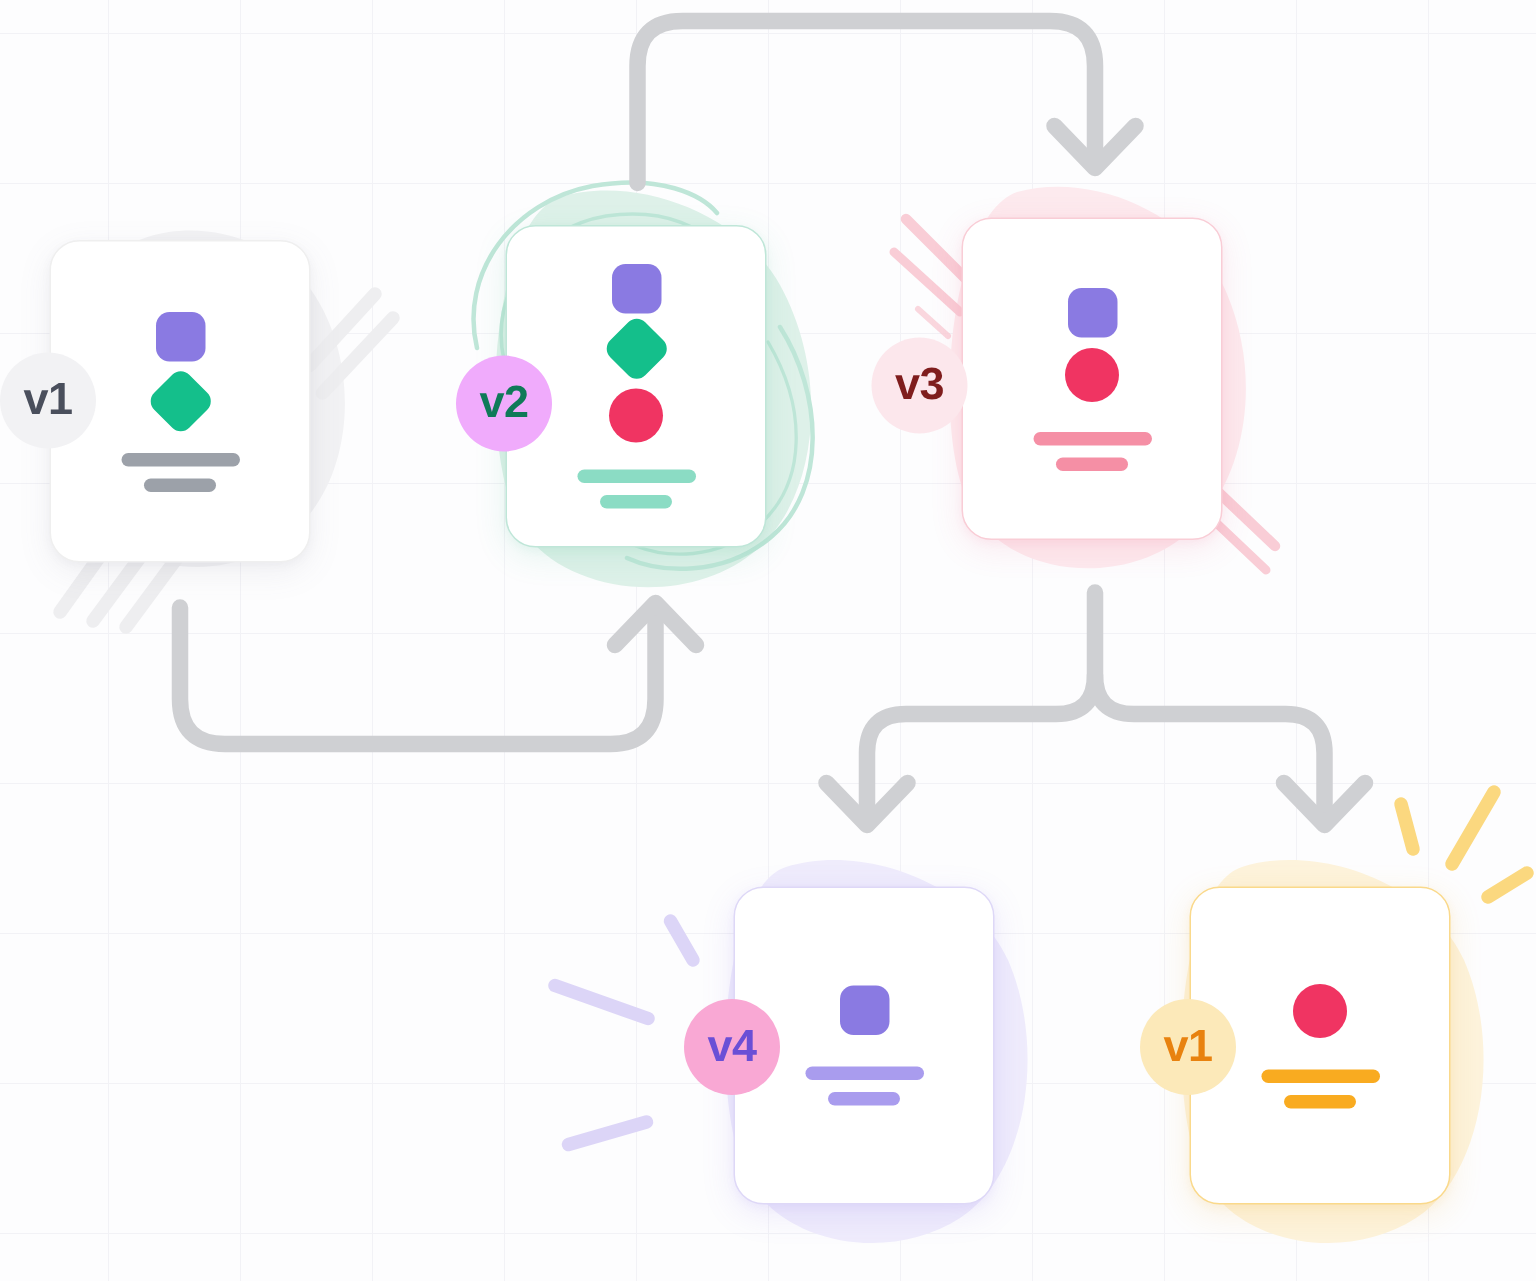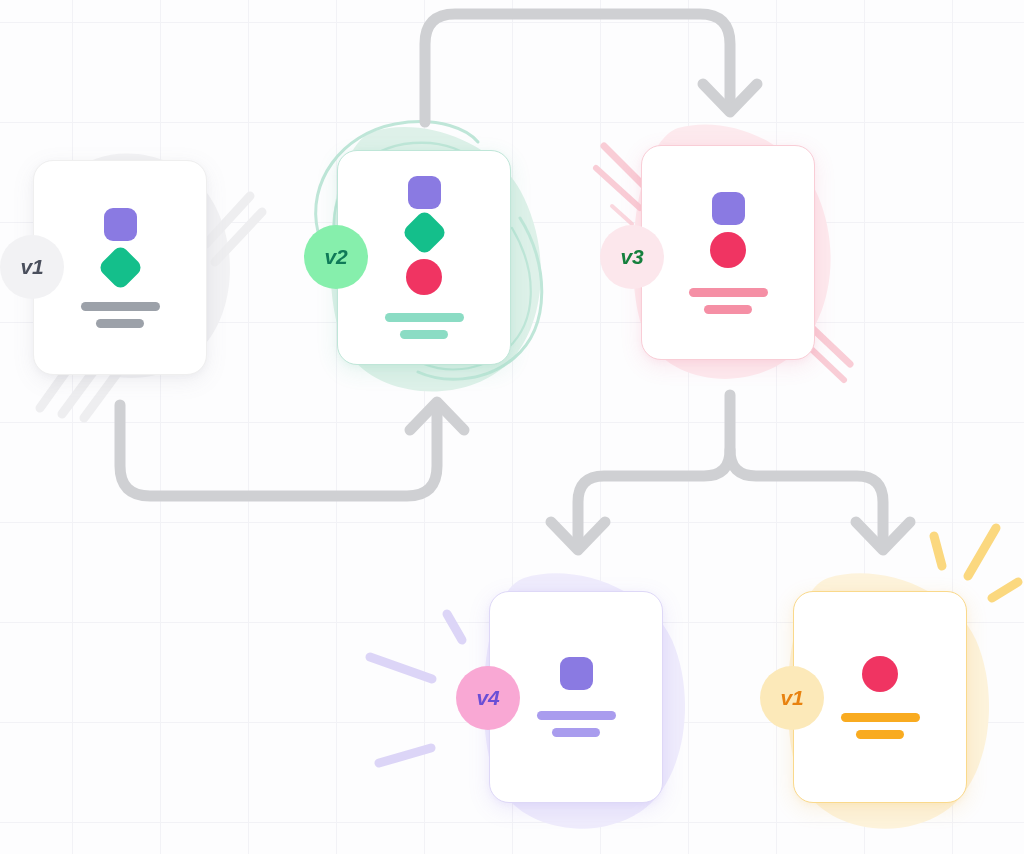--- a/index.html
+++ b/index.html
@@ -69,28 +69,27 @@
 
   .bars{display:flex;flex-direction:column;align-items:center;gap:8px;}
   .bar-lg{height:9px;border-radius:5px;}
   .bar-sm{height:9px;border-radius:5px;}
 
   
   .badge{
     position:absolute;
     width:64px;height:64px;border-radius:50%;
     display:flex;align-items:center;justify-content:center;
-    font-size:21px;font-weight:700;letter-spacing:-.3px;
+    font-size:30px;font-weight:700;letter-spacing:-.3px;
     z-index:6;
     user-select:none;
-    font-style:italic;
   }
   .badge-v1{left:0px;top:235px;background:#f2f2f4;color:#4a4f5c;}
-  .badge-v2{left:304px;top:225px;background:#86efac;color:#0f7a58;}
-  .badge-v3{left:600px;top:225px;background:#fce7ec;color:#15803d;}
+  .badge-v2{left:304px;top:237px;background:#f0abfc;color:#0f7a58;}
+  .badge-v3{left:581px;top:225px;background:#fce7ec;color:#7f1d1d;}
   .badge-v4{left:456px;top:666px;background:#f9a8d4;color:#6a4fd6;}
   .badge-v1b{left:760px;top:666px;background:#fce9b9;color:#e8820f;}
 </style>
 </head>
 <body>
 
 <div id="stage">
 
   <div class="grid"></div>
 

